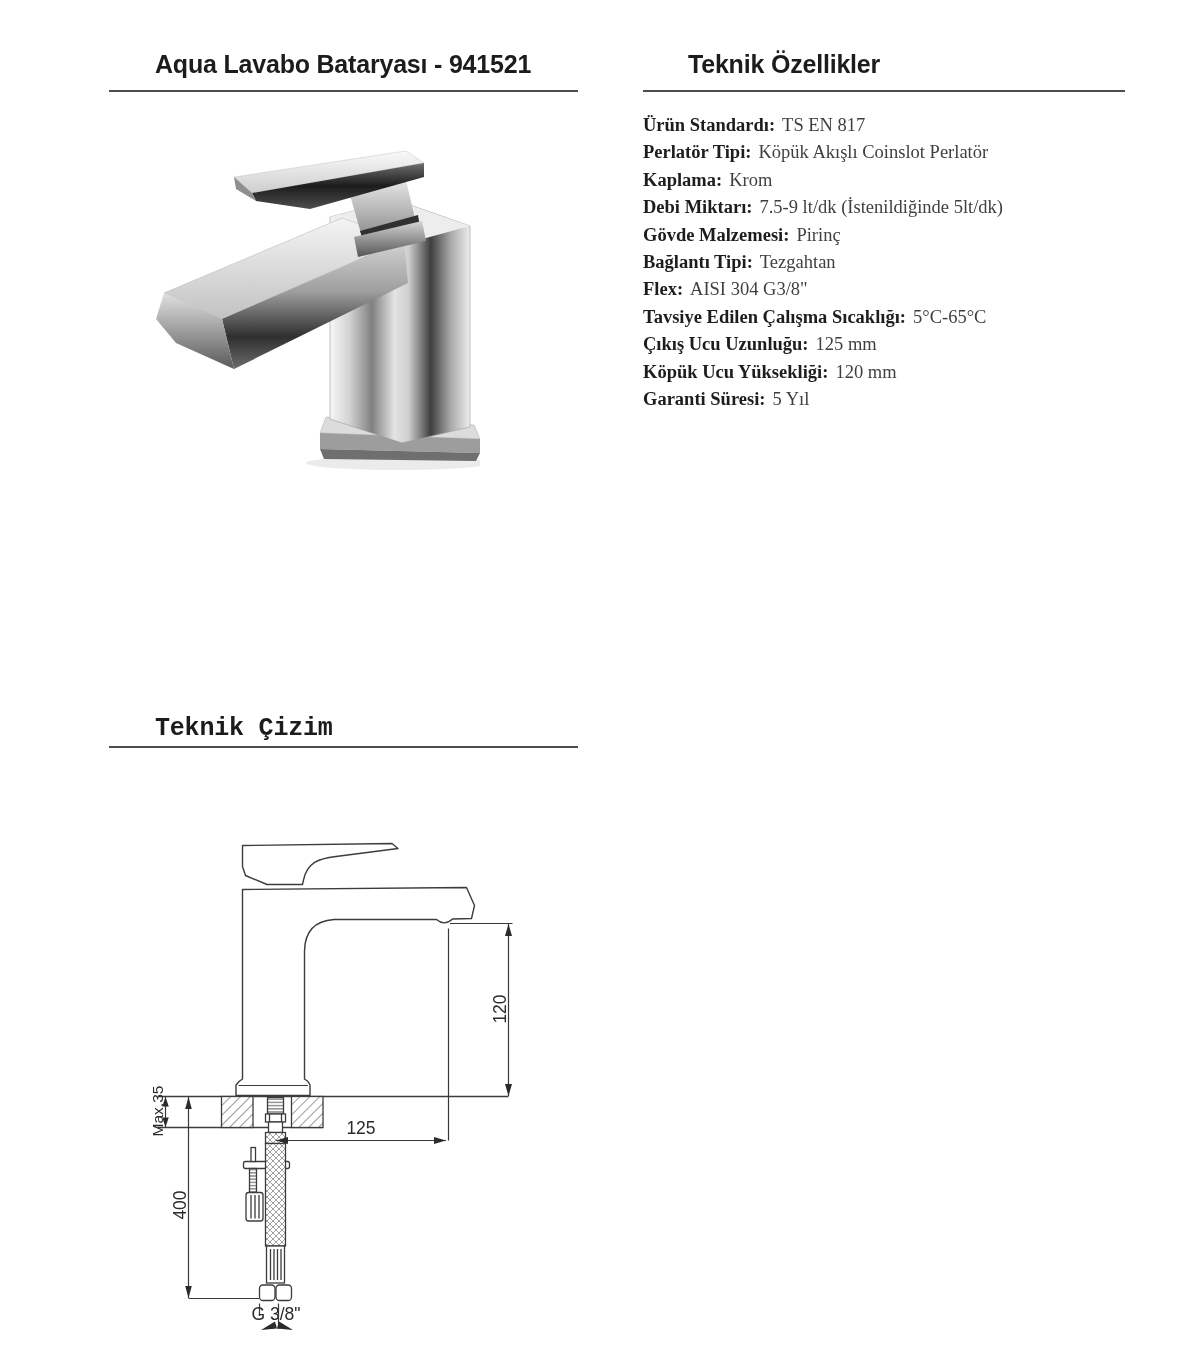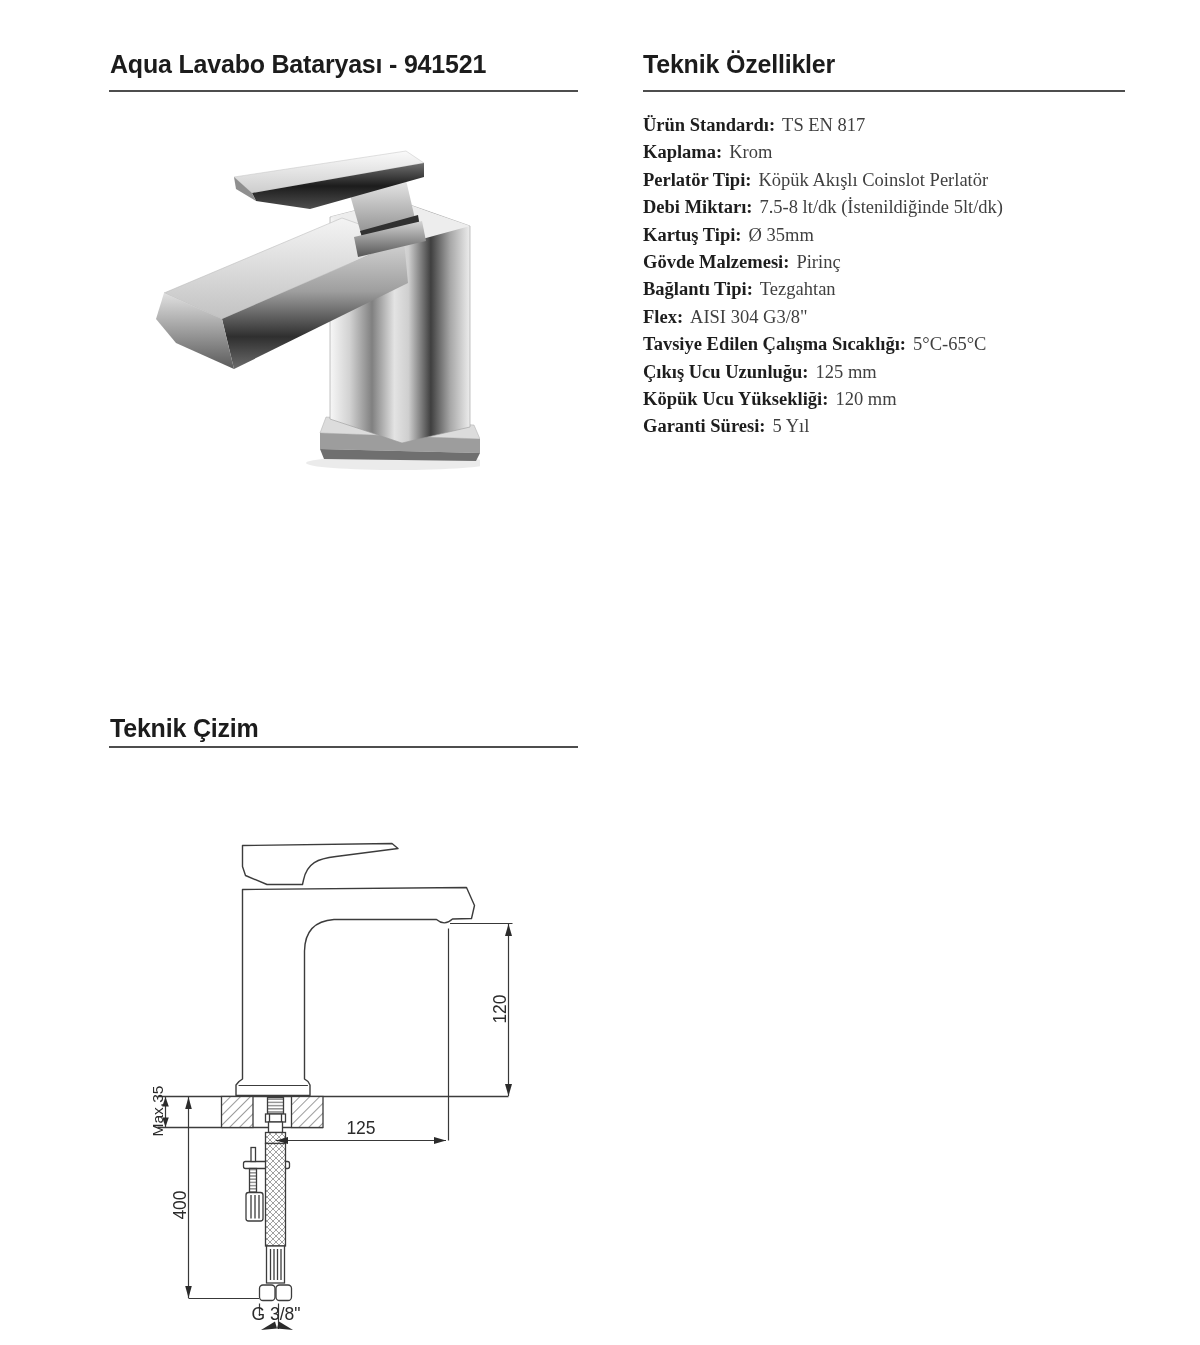--- a/index.html
+++ b/index.html
@@ -1,21 +1,21 @@
 <!DOCTYPE html>
 <html><head>
 <meta charset="utf-8">
 <style>
   html,body{margin:0;padding:0;}
   body{
     width:1200px;height:1345px;position:relative;background:#ffffff;
     font-family:"Liberation Sans",sans-serif;overflow:hidden;
   }
   .abs{position:absolute;}
-  .h-title{font-weight:bold;font-size:25px;color:#1c1c1c;white-space:nowrap;letter-spacing:-0.2px;}
+  .h-title{font-weight:bold;font-size:25px;color:#1c1c1c;white-space:nowrap;letter-spacing:-0.2px;margin-left:45px;}
   .rule{height:2px;background:#4d4d4d;}
   .specs{font-size:18.5px;line-height:27.4px;color:#3f3f3f;}
   .spec-row{white-space:nowrap;font-family:Liberation Serif, serif;}
   .spec-label{font-weight:bold;color:#1d1d1d;margin-right:7px;}
   svg{display:block;}
   .dimtext{font-family:"Liberation Sans",sans-serif;font-size:17.5px;fill:#2b2b2b;}
   .dimtext-sm{font-family:"Liberation Sans",sans-serif;font-size:15.5px;fill:#2b2b2b;}
 </style>
 </head>
 <body>
@@ -99,34 +99,33 @@
   <g>
     <polygon points="94,44 266,18 284,30 112,60" fill="url(#gLever)" stroke="#c2c2c2" stroke-width="0.5"></polygon>
     <polygon points="112,60 284,30 284,44 170,76 116,68" fill="url(#gLeverSide)"></polygon>
     <polygon points="94,44 112,60 116,68 96,56" fill="#8f8f8f"></polygon>
   </g>
 </svg>
 </div>
 
 <div class="abs specs" style="left:643px;top:112px;width:505px;">
   <div class="spec-row"><span class="spec-label">Ürün Standardı:</span><span>TS EN 817</span></div>
+  <div class="spec-row"><span class="spec-label">Perlatör Tipi:</span><span>Köpük Akışlı Coinslot Perlatör</span></div>
   <div class="spec-row"><span class="spec-label">Kaplama:</span><span>Krom</span></div>
-  <div class="spec-row"><span class="spec-label">Perlatör Tipi:</span><span>Köpük Akışlı Coinslot Perlatör</span></div>
-  <div class="spec-row"><span class="spec-label">Debi Miktarı:</span><span>7.5-8 lt/dk (İstenildiğinde 5lt/dk)</span></div>
-  <div class="spec-row"><span class="spec-label">Kartuş Tipi:</span><span>Ø 35mm</span></div>
+  <div class="spec-row"><span class="spec-label">Debi Miktarı:</span><span>7.5-9 lt/dk (İstenildiğinde 5lt/dk)</span></div>
   <div class="spec-row"><span class="spec-label">Gövde Malzemesi:</span><span>Pirinç</span></div>
   <div class="spec-row"><span class="spec-label">Bağlantı Tipi:</span><span>Tezgahtan</span></div>
   <div class="spec-row"><span class="spec-label">Flex:</span><span>AISI 304 G3/8"</span></div>
   <div class="spec-row"><span class="spec-label">Tavsiye Edilen Çalışma Sıcaklığı:</span><span>5°C-65°C</span></div>
   <div class="spec-row"><span class="spec-label">Çıkış Ucu Uzunluğu:</span><span>125 mm</span></div>
   <div class="spec-row"><span class="spec-label">Köpük Ucu Yüksekliği:</span><span>120 mm</span></div>
   <div class="spec-row"><span class="spec-label">Garanti Süresi:</span><span>5 Yıl</span></div>
 </div>
 
-<div class="abs h-title" style="left:110px;top:714px;">Teknik Çizim</div>
+<div class="abs h-title" style="left:110px;top:714px;font-family:Liberation Mono, monospace;">Teknik Çizim</div>
 <div class="abs rule" style="left:109px;top:746px;width:469px;"></div>
 
 <div class="abs" style="left:140px;top:830px;width:430px;height:515px;">
 <svg width="430" height="515" viewBox="140 830 430 515">
   <defs>
     <pattern id="hatch" width="7" height="7" patternUnits="userSpaceOnUse" patternTransform="rotate(45)">
       <rect width="7" height="7" fill="#ffffff"></rect>
       <line x1="0" y1="0" x2="0" y2="7" stroke="#4a4a4a" stroke-width="1.1"></line>
     </pattern>
     <pattern id="braid" width="6" height="6" patternUnits="userSpaceOnUse">

